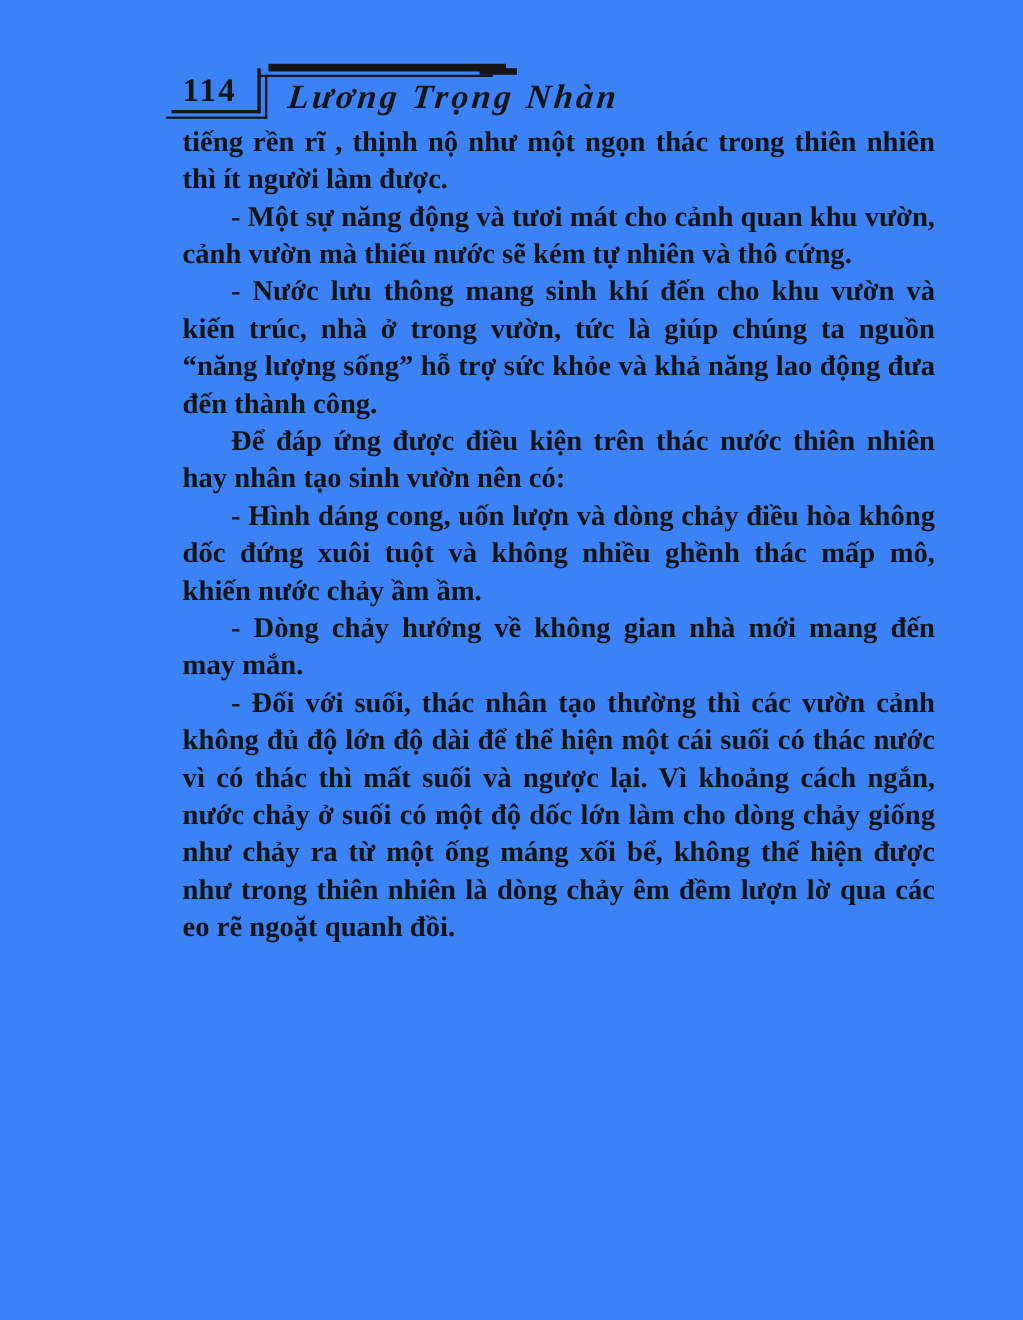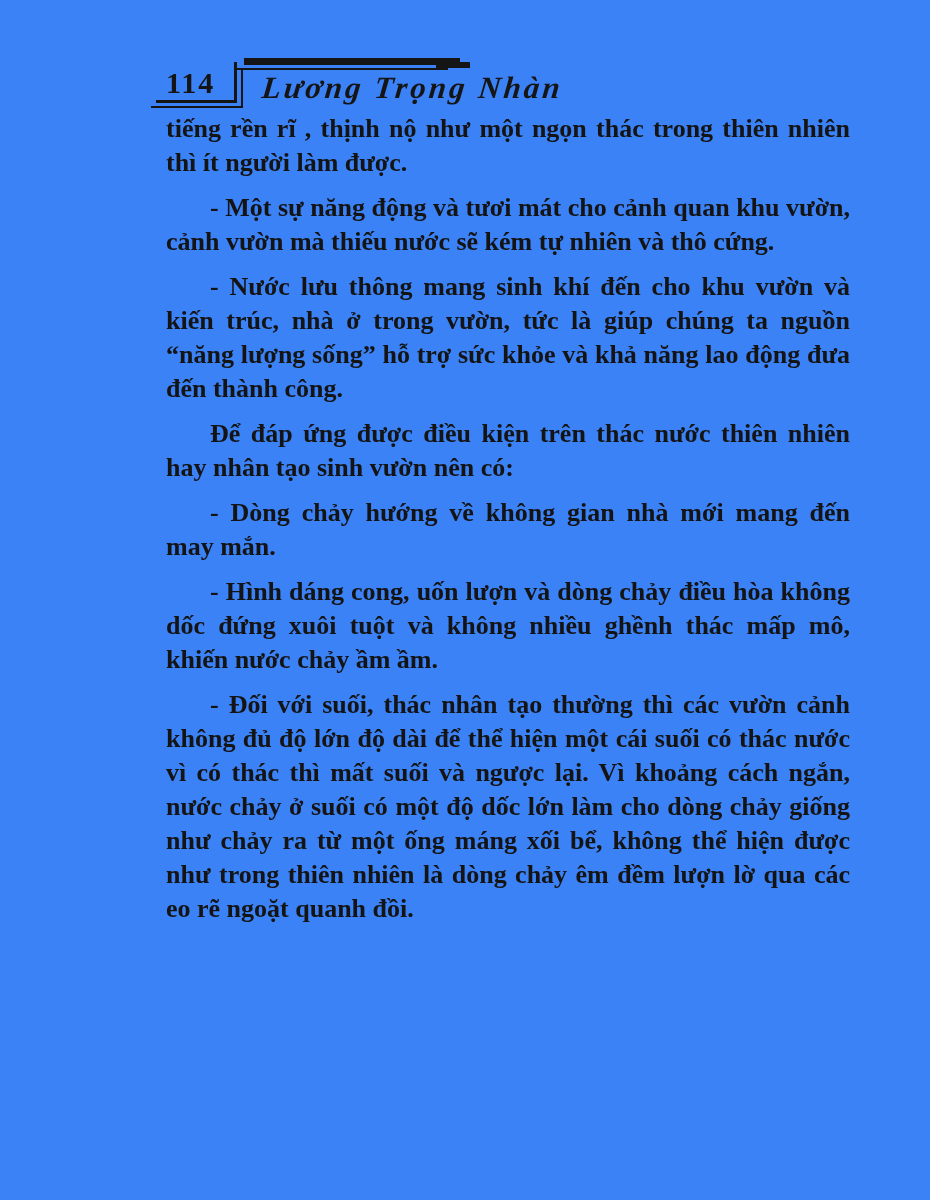--- a/index.html
+++ b/index.html
@@ -60,21 +60,21 @@
     margin: 0;
     padding: 0;
     font-size: 26px;
     font-weight: bold;
     line-height: 34px;
     text-align: justify;
     text-align-last: left;
     color: #141414;
   }
   .body-text p + p {
-    margin-top: 11px;
+    margin-top: 0;
   }
   .body-text p.indented {
     text-indent: 44px;
   }
 </style>
 </head>
 <body>
 
 <div class="page">
 
@@ -90,18 +90,18 @@
     <div class="rule-top-thin"></div>
 
     <span class="author-name">Lương Trọng Nhàn</span>
   </div>
 
   <div class="body-text">
     <p>tiếng rền rĩ , thịnh nộ như một ngọn thác trong thiên nhiên thì ít người làm được.</p>
     <p class="indented">- Một sự năng động và tươi mát cho cảnh quan khu vườn, cảnh vườn mà thiếu nước sẽ kém tự nhiên và thô cứng.</p>
     <p class="indented">- Nước lưu thông mang sinh khí đến cho khu vườn và kiến trúc, nhà ở trong vườn, tức là giúp chúng ta nguồn “năng lượng sống” hỗ trợ sức khỏe và khả năng lao động đưa đến thành công.</p>
     <p class="indented">Để đáp ứng được điều kiện trên thác nước thiên nhiên hay nhân tạo sinh vườn nên có:</p>
+    <p class="indented">- Hình dáng cong, uốn lượn và dòng chảy điều hòa không dốc đứng xuôi tuột và không nhiều ghềnh thác mấp mô, khiến nước chảy ầm ầm.</p>
     <p class="indented">- Dòng chảy hướng về không gian nhà mới mang đến may mắn.</p>
-    <p class="indented">- Hình dáng cong, uốn lượn và dòng chảy điều hòa không dốc đứng xuôi tuột và không nhiều ghềnh thác mấp mô, khiến nước chảy ầm ầm.</p>
     <p class="indented">- Đối với suối, thác nhân tạo thường thì các vườn cảnh không đủ độ lớn độ dài để thể hiện một cái suối có thác nước vì có thác thì mất suối và ngược lại. Vì khoảng cách ngắn, nước chảy ở suối có một độ dốc lớn làm cho dòng chảy giống như chảy ra từ một ống máng xối bể, không thể hiện được như trong thiên nhiên là dòng chảy êm đềm lượn lờ qua các eo rẽ ngoặt quanh đồi.</p>
   </div>
 
 </div>
 
 </body></html>

